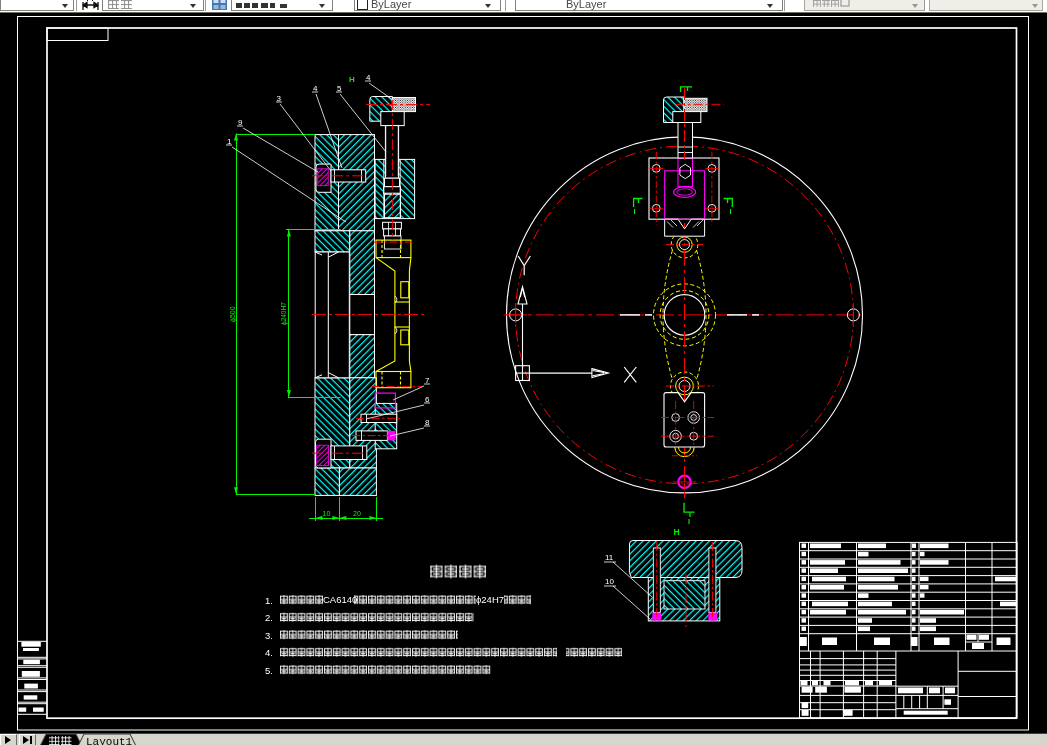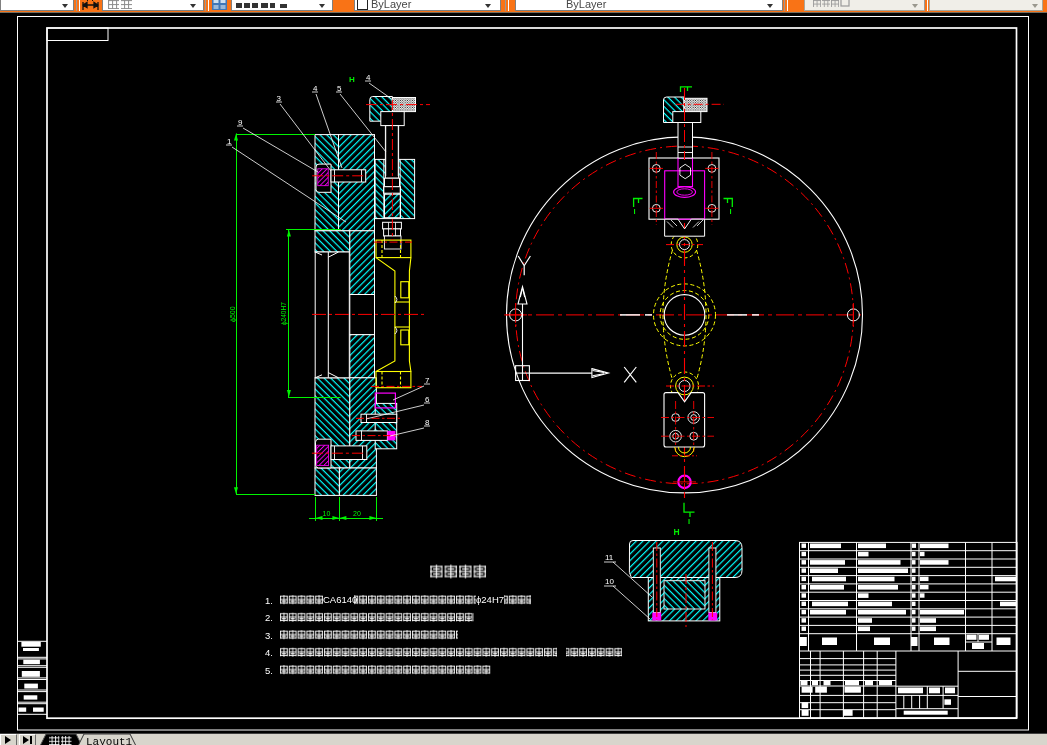--- a/index.html
+++ b/index.html
@@ -1,17 +1,17 @@
 <!DOCTYPE html>
 <html><head>
 <meta charset="utf-8">
 <style>
 html,body{margin:0;padding:0;background:#000;width:1047px;height:745px;overflow:hidden;}
 body{font-family:"Liberation Sans",sans-serif;position:relative;}
-#toolbar{position:absolute;left:0;top:0;width:1047px;height:12px;background:#f97316;border-bottom:1px solid #716f64;z-index:5;}
+#toolbar{position:absolute;left:0;top:0;width:1047px;height:12px;background:#ffffff;border-bottom:1px solid #716f64;z-index:5;}
 .fld{position:absolute;top:-10px;height:19px;background:#fff;border:1px solid #808080;}
 .fldg{position:absolute;top:-10px;height:19px;background:#f0eee8;border:1px solid #a8a69c;}
 .sep{position:absolute;top:0;width:2px;height:11px;border-left:1px solid #999;border-right:1px solid #fff;}
 .arr{position:absolute;width:0;height:0;border-left:3.5px solid transparent;border-right:3.5px solid transparent;border-top:4px solid #333;}
 .arrg{border-top-color:#9a988e;}
 #tabbar{position:absolute;left:0;top:733px;width:1047px;height:12px;background:#d8d5cc;border-top:1px solid #404040;z-index:5;}
 .tbtn{position:absolute;top:0;width:17px;height:12px;background:#d8d5cc;border-top:1px solid #fff;border-left:1px solid #fff;border-right:1px solid #6a6a6a;border-bottom:1px solid #6a6a6a;box-sizing:border-box;}
 svg{position:absolute;left:0;top:0;}
 </style>
 </head>

